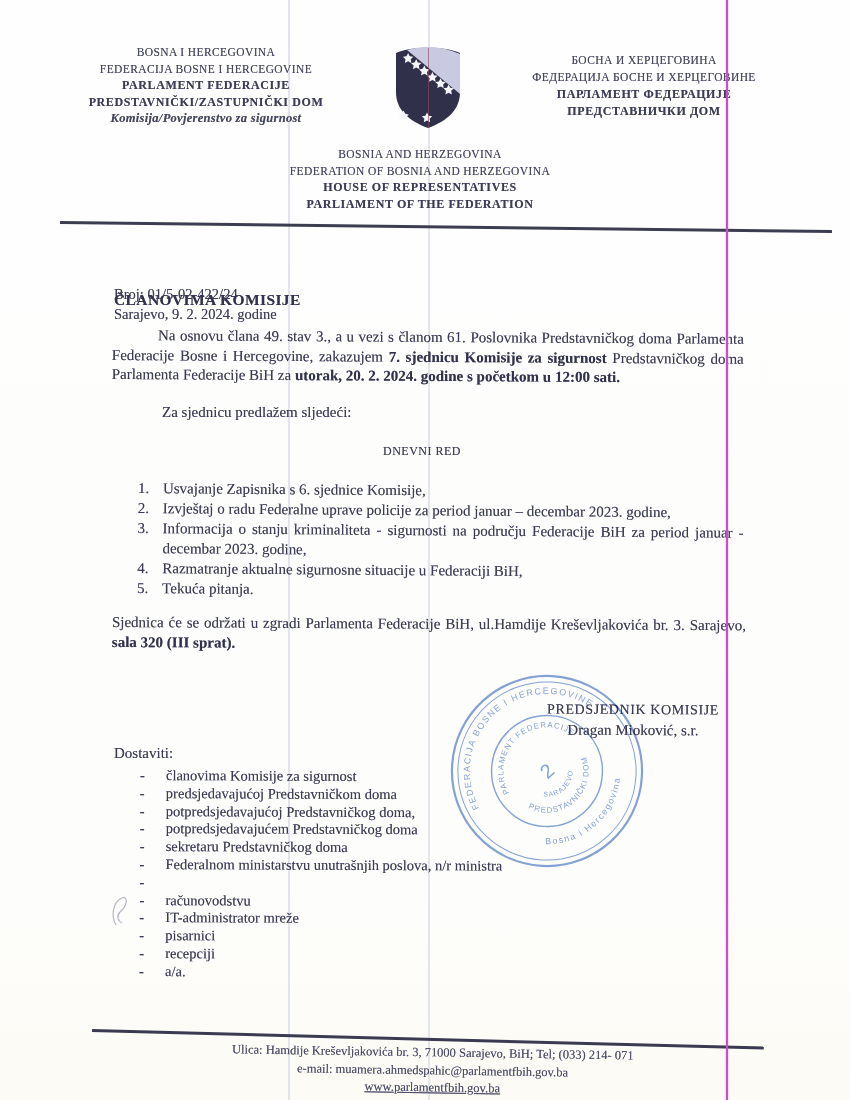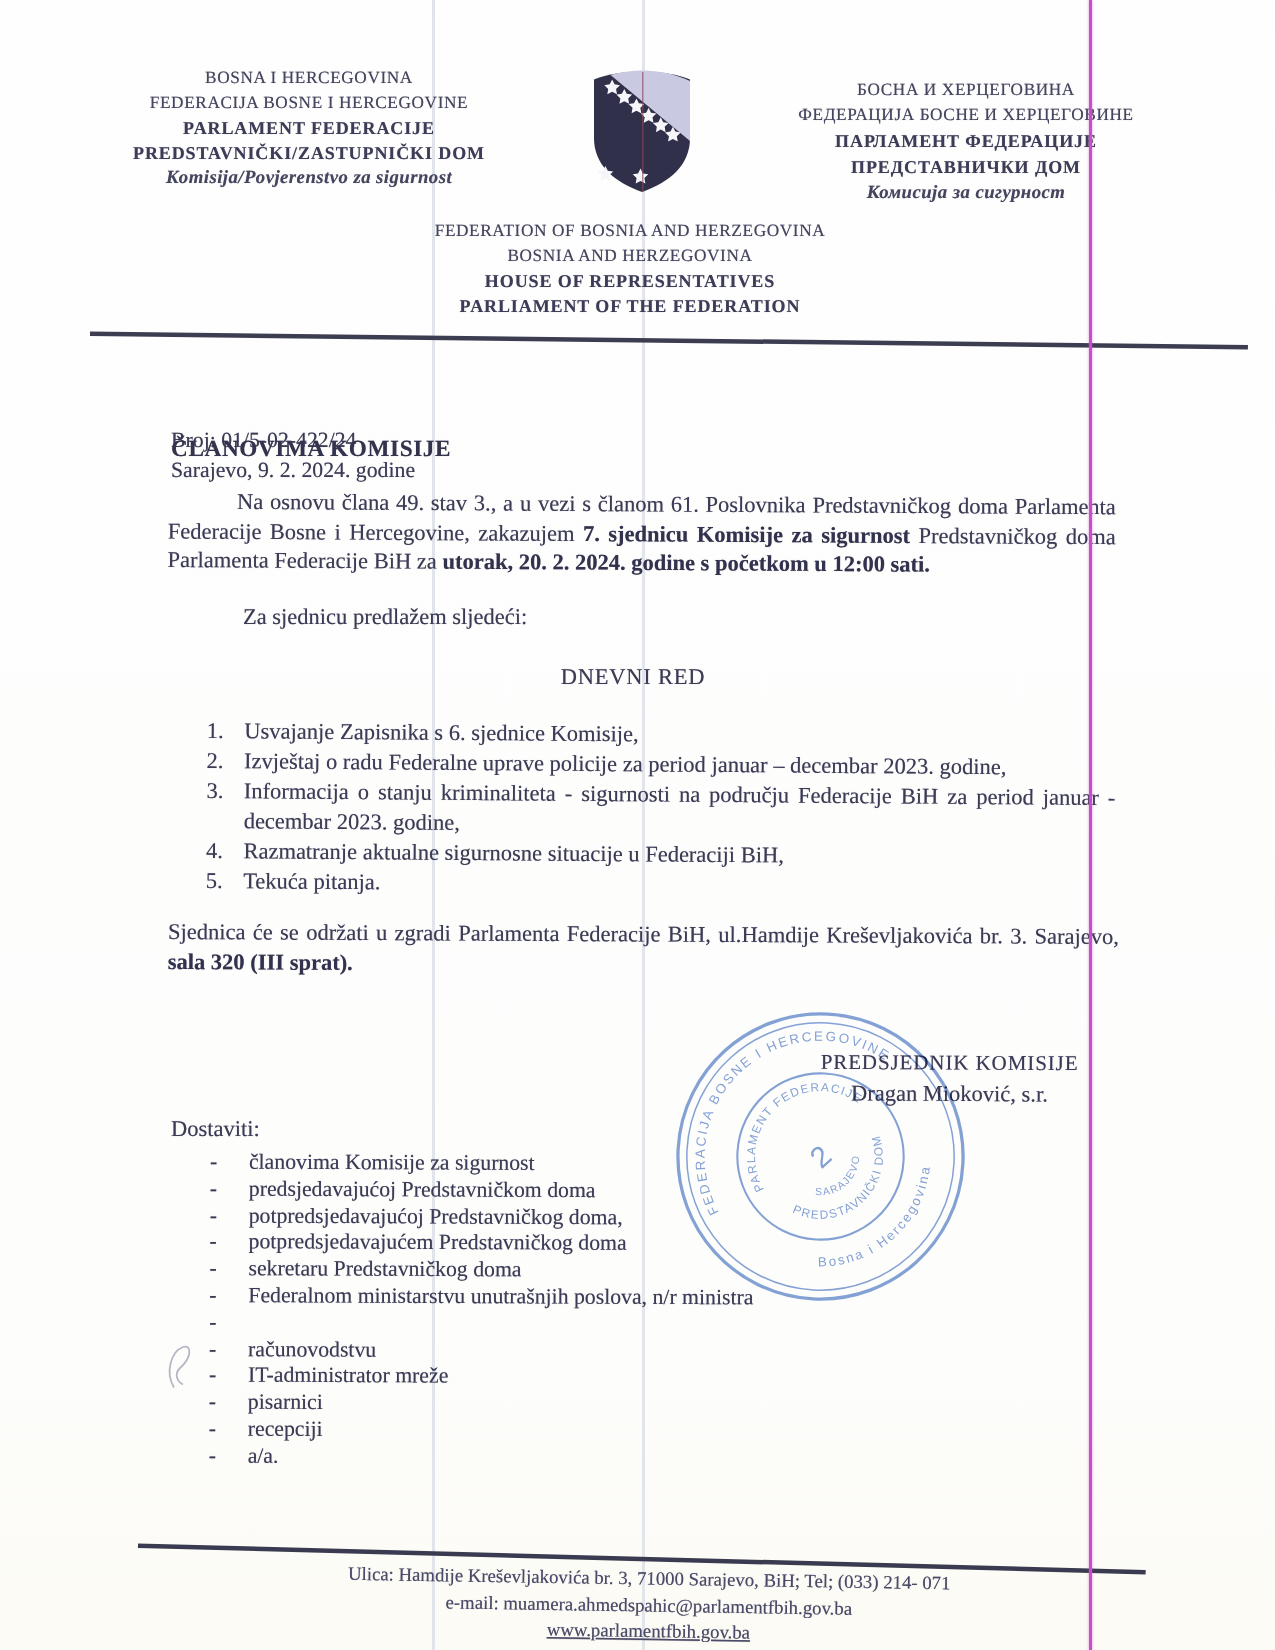--- a/index.html
+++ b/index.html
@@ -14,21 +14,21 @@
   .ctr{text-align:center;}
   .hdr{font-size:11.5px;line-height:16.5px;letter-spacing:.4px;color:#45455f;}
   .hdr .b{font-weight:bold;font-size:12px;letter-spacing:.6px;color:#3c3c58;}
   .hdr .bi{font-weight:bold;font-style:italic;font-size:12.5px;letter-spacing:.3px;}
   .rule{background:#3d3d52;height:2.5px;transform-origin:left center;}
   .vline{position:absolute;top:0;height:1100px;}
   .meta{font-size:14.5px;line-height:19.5px;}
   .addr{font-weight:bold;font-size:15.5px;letter-spacing:.4px;color:#33334e;}
   .para{font-size:15px;line-height:19.5px;text-align:justify;transform-origin:left top;}
   .b{font-weight:bold;color:#32324e;}
-  .agenda-title{font-size:15px;letter-spacing:.5px;}
+  .agenda-title{font-size:12px;letter-spacing:.5px;}
   ol.agenda{list-style:none;margin:0;padding:0;font-size:15px;line-height:19.5px;}
   ol.agenda li{display:flex;margin-bottom:.5px;}
   ol.agenda .num{width:25px;flex:none;}
   ol.agenda .txt{flex:1;text-align:justify;}
   .sig{font-size:15px;line-height:21px;}
   .sig .t{font-size:14px;letter-spacing:.6px;color:#3a3a58;}
   ul.dist{list-style:none;margin:0;padding:0;font-size:14.5px;line-height:17.8px;}
   ul.dist li{display:flex;}
   ul.dist .dash{width:26px;flex:none;text-align:left;}
   .foot{font-size:12.5px;line-height:17.5px;color:#4a4a68;transform-origin:left top;}
@@ -68,26 +68,25 @@
         <path d="M 40,80 l 1.8,3.6 4,.6 -2.9,2.8 .7,4 -3.6,-1.9 -3.6,1.9 .7,-4 -2.9,-2.8 4,-.6 Z" transform="scale(0.9) translate(0,-4)"></path>
       </g>
     </svg>
   </div>
 
   <div class="abs ctr hdr scan" style="left:494px;top:52px;width:300px;line-height:17px;">
     <div>БОСНА И ХЕРЦЕГОВИНА</div>
     <div>ФЕДЕРАЦИЈА БОСНЕ И ХЕРЦЕГОВИНЕ</div>
     <div class="b">ПАРЛАМЕНТ ФЕДЕРАЦИЈЕ</div>
     <div class="b">ПРЕДСТАВНИЧКИ ДОМ</div>
-    <div class="bi">Комисија за сигурност</div>
   </div>
 
   <div class="abs ctr hdr scan" style="left:253px;top:146px;width:334px;">
+    <div>BOSNIA AND HERZEGOVINA</div>
     <div>FEDERATION OF BOSNIA AND HERZEGOVINA</div>
-    <div>BOSNIA AND HERZEGOVINA</div>
     <div class="b">HOUSE OF REPRESENTATIVES</div>
     <div class="b">PARLIAMENT OF THE FEDERATION</div>
   </div>
 
   <div class="abs rule" style="left:60px;top:221px;width:772px;transform:rotate(0.67deg);"></div>
 
   <div class="abs meta scan" style="left:114px;top:245px;margin-top:40px;">
     <div>Broj: 01/5-02-422/24</div>
     <div>Sarajevo, 9. 2. 2024. godine</div>
   </div>

